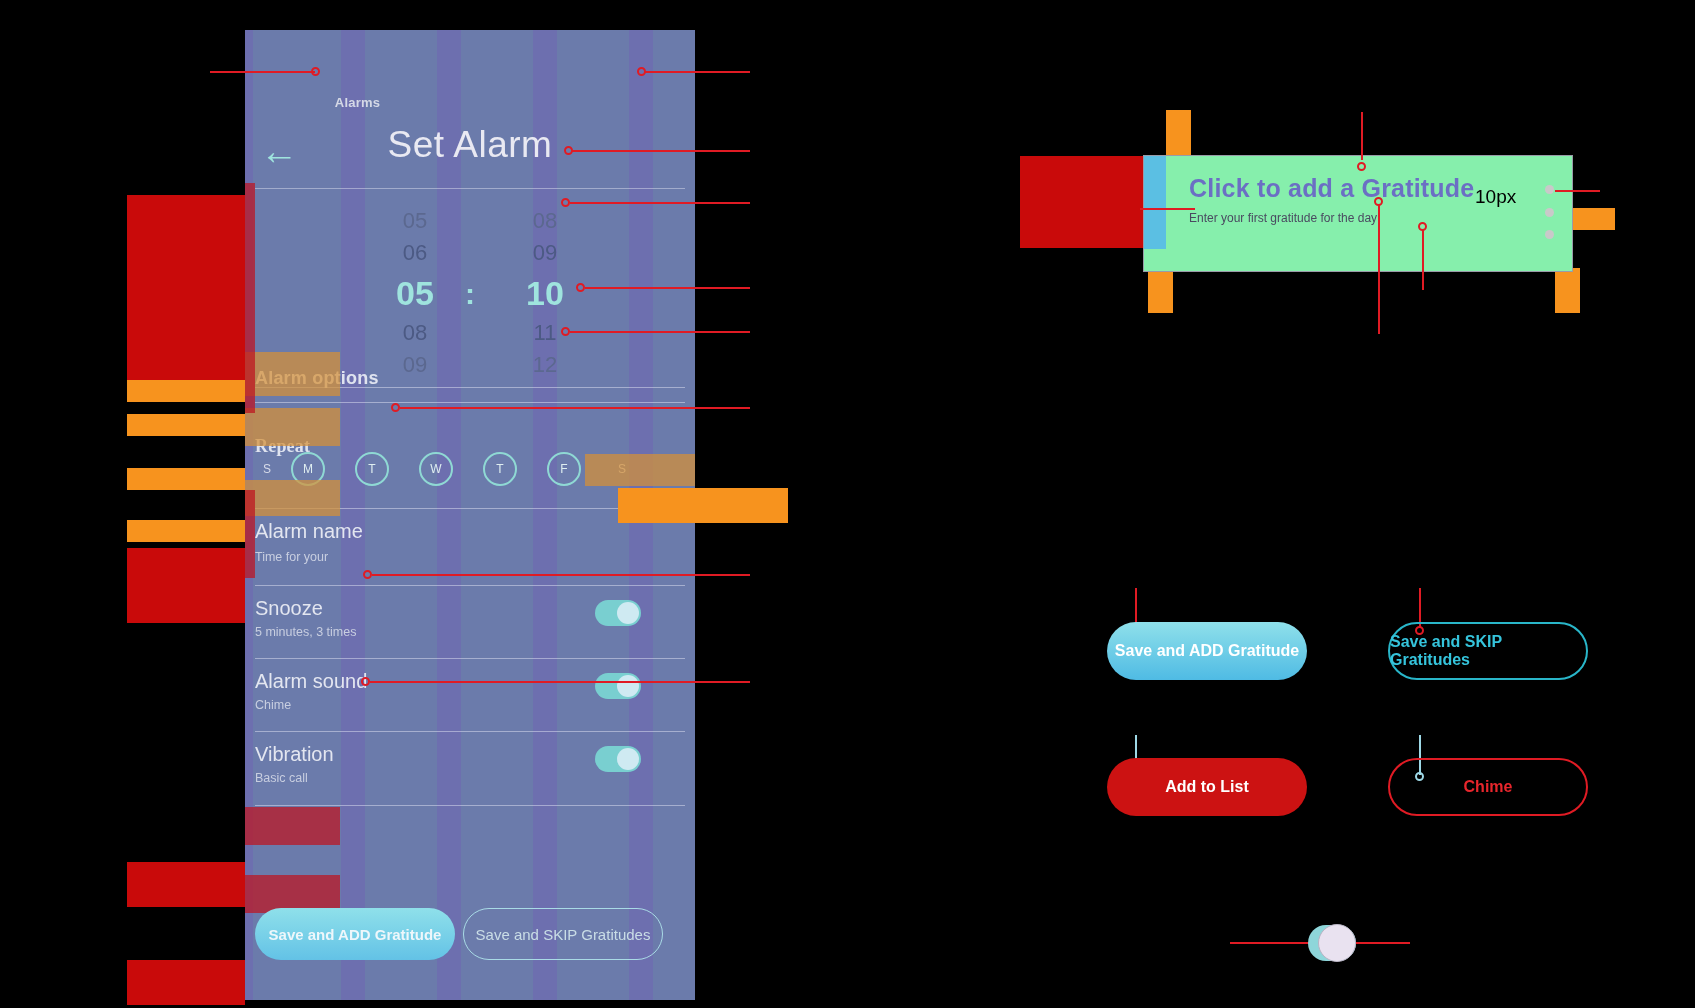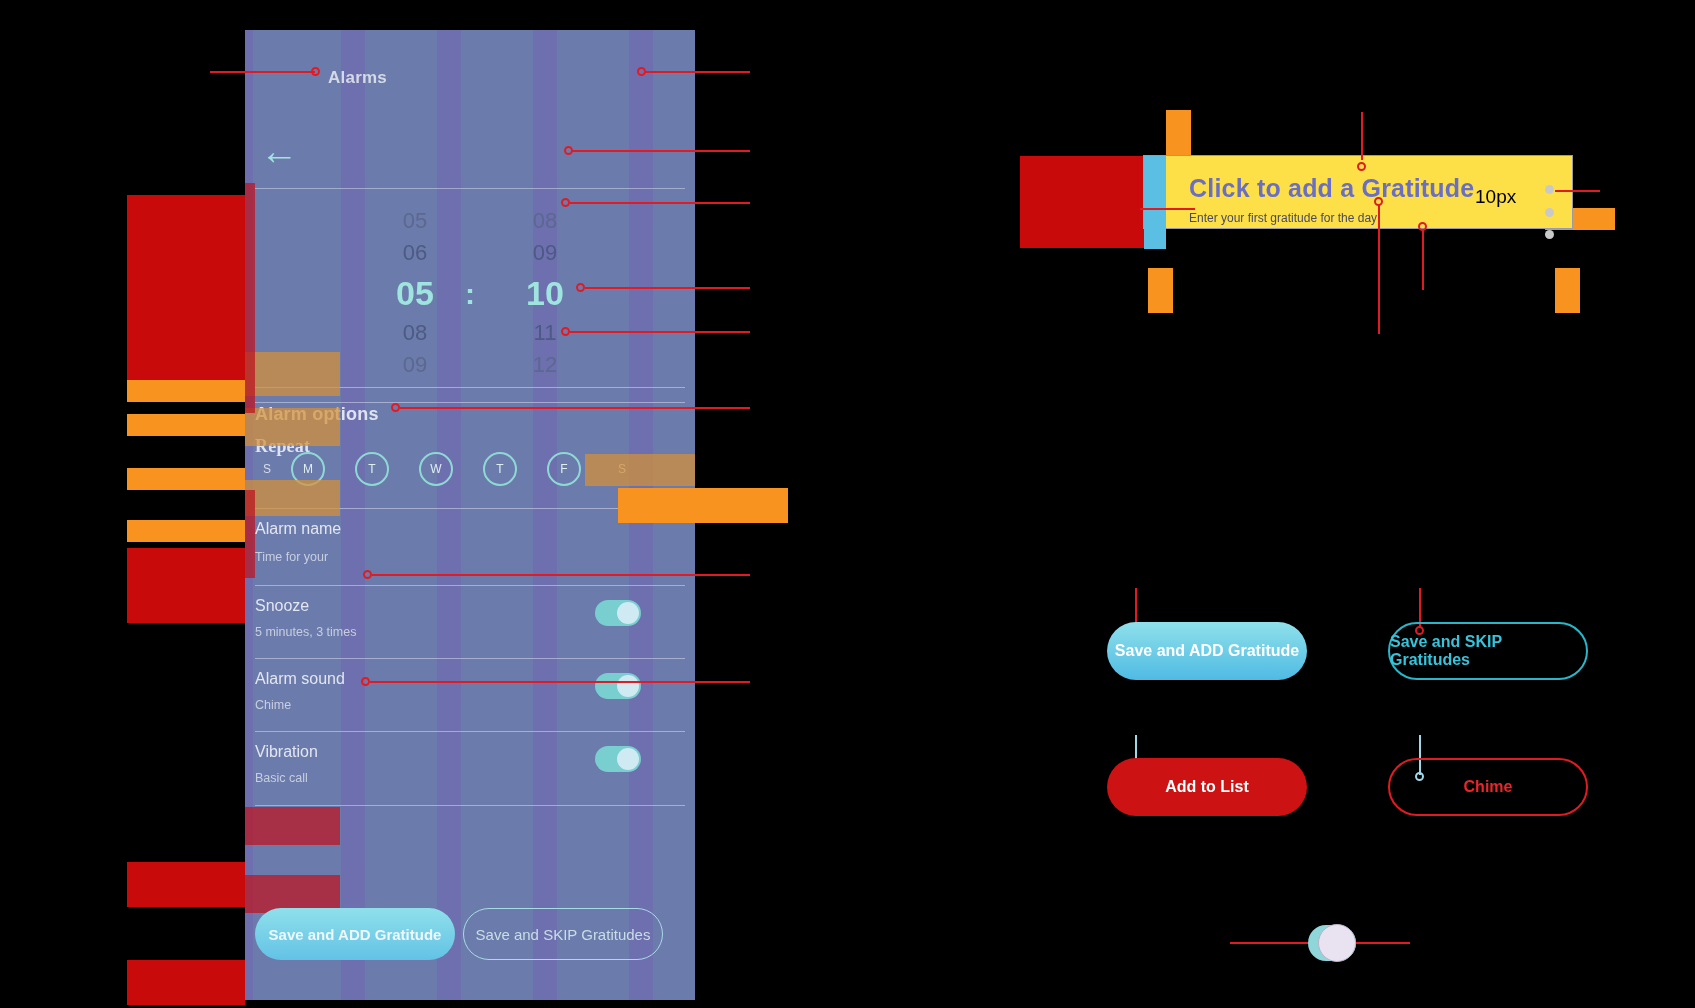--- a/index.html
+++ b/index.html
@@ -18,23 +18,23 @@
     width: 450px; height: 970px;
     background: #6b7bab;
     overflow: hidden;
   }
   
   .vstripe { position: absolute; top: 0; bottom: 0; background: rgba(120,70,190,0.22); }
 
   
   #tabbar { position: absolute; left: 0; top: 0; width: 450px; height: 80px; }
   .tab {
-    position: absolute; top: 8px; height: 80px;
-    display: flex; align-items: center; justify-content: center;
-    font-size: 17px; font-weight: bold; letter-spacing: .2px;
+    position: absolute; top: 0; height: 80px;
+    display: flex; align-items: flex-end; justify-content: center;
+    font-size: 13px; font-weight: bold; letter-spacing: .2px;
   }
   #tab-alarms { left: 0; width: 225px; color: #d5d9e6; }
   #tab-grateful {
     left: 225px; width: 225px;
     background: #cfe0e4; color: #6b6f86;
   }
 
   
   #header { position: absolute; left: 0; top: 84px; width: 450px; height: 76px; }
   #back-arrow {
@@ -61,21 +61,21 @@
     position: absolute; left: 215px; top: 72px; width: 20px; text-align: center;
     font-size: 30px; font-weight: bold; color: #9fe4de;
   }
 
   
   .sect-rule { position: absolute; left: 10px; width: 430px; height: 1px; background: rgba(225,228,244,.5); }
   .sect-label {
     position: absolute; left: 10px; font-size: 18px; font-weight: bold;
     color: #dfe3ef; letter-spacing: .2px;
   }
-  .row-title { position: absolute; left: 10px; font-size: 16px; color: #e3e6f0; font-weight: 400; }
+  .row-title { position: absolute; left: 10px; font-size: 20px; color: #e3e6f0; font-weight: 400; }
   .row-sub   { position: absolute; left: 10px; font-size: 12.5px; color: #c8cee0; }
 
   
   .day {
     position: absolute; width: 34px; height: 34px; border-radius: 50%;
     display: flex; align-items: center; justify-content: center;
     font-size: 12px; color: #d7dbe9;
   }
   .day.on { border: 2px solid #8fd9d4; color: #dfeef0; }
 
@@ -115,22 +115,22 @@
   .leadv{ position: absolute; background: #e01b24; width: 1.6px; }
   .leadv.cyan { background: #9ed8e6; }
   .dot {
     position: absolute; width: 9px; height: 9px; border-radius: 50%;
     border: 2px solid #e01b24; background: transparent;
   }
   .dot.cyan { border-color: #9ed8e6; }
 
   
   #grat-card {
-    position: absolute; left: 1143px; top: 155px; width: 430px; height: 74px;
-    background: #fde047; border: 1px solid #9a9aa8;
+    position: absolute; left: 1143px; top: 155px; width: 430px; height: 117px;
+    background: #86efac; border: 1px solid #9a9aa8;
   }
   #grat-accent { position: absolute; left: 0; top: 0; width: 22px; height: 93px; background: #5bbfe3; }
   #grat-title {
     position: absolute; left: 45px; top: 18px;
     font-size: 25px; font-weight: bold; color: #6b6fc4; letter-spacing: .2px;
   }
   #grat-sub {
     position: absolute; left: 45px; top: 55px;
     font-size: 12px; color: #4a4a60;
   }
@@ -188,20 +188,21 @@
     <div class="vstripe" style="left:384px;width:24px;"></div>
 
     <div id="tabbar">
       <div class="tab" id="tab-alarms">
         <span>Alarms</span>
       </div>
     </div>
 
     <div id="header">
       <div id="back-arrow">←</div>
+      <div id="screen-title">Set Alarm</div>
       <div class="hdr-rule" style="top:74px;"></div>
     </div>
 
     <div id="timepicker">
       <div class="tp-col" id="tp-hours">
         <div class="tp-val faint">05</div>
         <div class="tp-val">06</div>
         <div class="tp-val sel">05</div>
         <div class="tp-val">08</div>
         <div class="tp-val faint">09</div>
@@ -210,21 +211,21 @@
       <div class="tp-col" id="tp-mins">
         <div class="tp-val faint">08</div>
         <div class="tp-val">09</div>
         <div class="tp-val sel">10</div>
         <div class="tp-val">11</div>
         <div class="tp-val faint">12</div>
       </div>
     </div>
 
     <div class="sect-rule" style="top:357px;"></div>
-    <div class="sect-label" style="top:338px;margin-top:36px;">Alarm options</div>
+    <div class="sect-label" style="top:338px;">Alarm options</div>
     <div class="sect-rule" style="top:372px;"></div>
 
     <div class="sect-label" style="top:406px;font-family:Liberation Serif, serif;">Repeat</div>
 
     <div id="repeat-days">
       <div class="day" style="left:5px;  top:422px;">
           <span>S</span>
         </div>
       <div class="day on" style="left:46px; top:422px;">
           <span>M</span>

